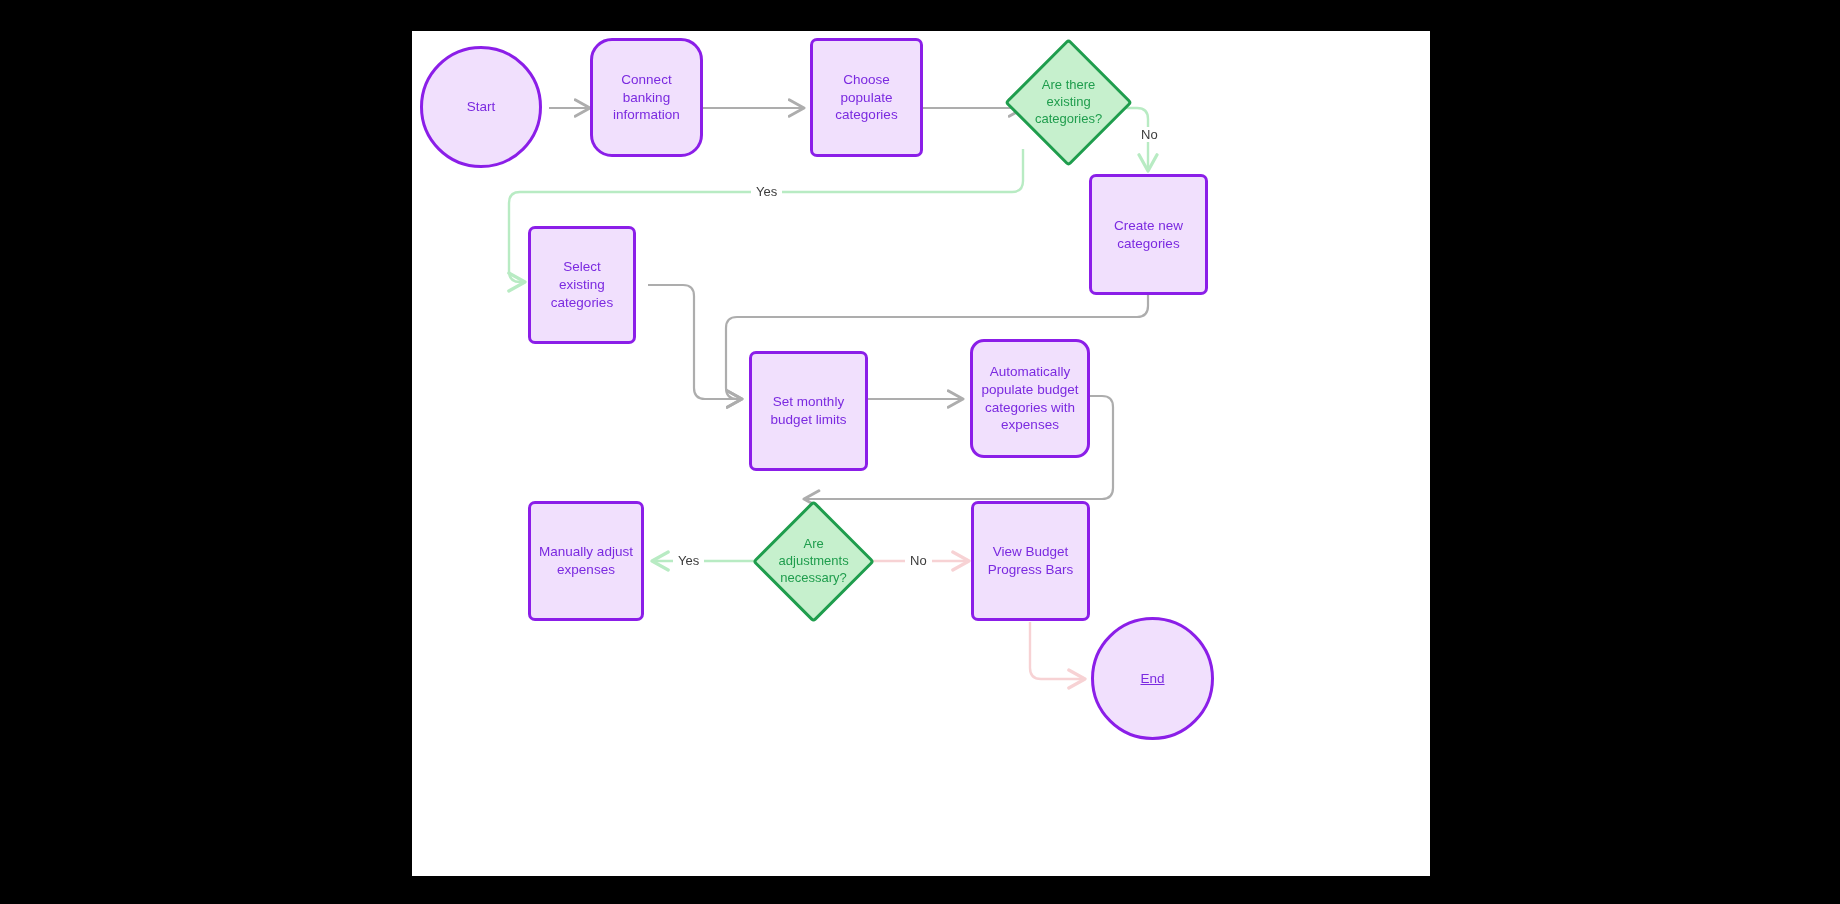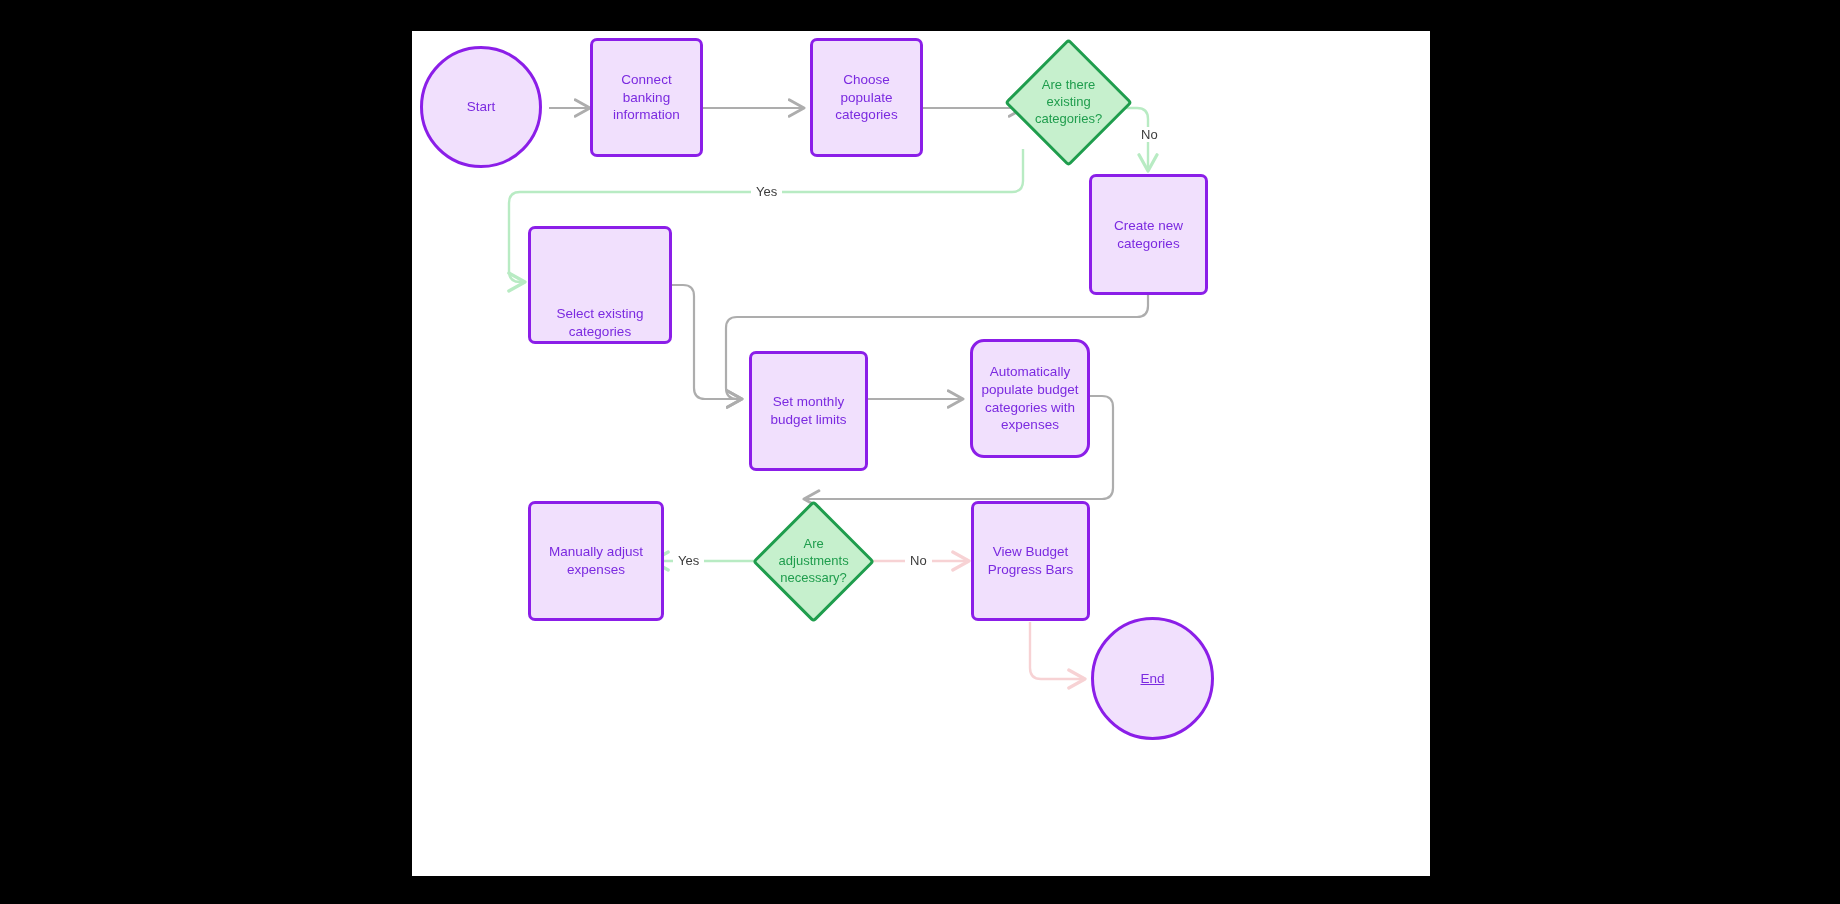--- a/index.html
+++ b/index.html
@@ -126,53 +126,53 @@
 
       <path d="M454,530 L557,530" fill="none" stroke="#f7d2d4" stroke-width="2.4" marker-end="url(#arrow-pink)"></path>
 
       <path d="M618,591 L618,637 Q618,648 629,648 L673,648" fill="none" stroke="#f7d2d4" stroke-width="2.4" marker-end="url(#arrow-pink)"></path>
     </svg>
 
     <div class="node node-terminal" style="left:8px; top:15px; width:122px; height:122px;">
       <span class="node-inner">Start</span>
     </div>
 
-    <div class="node node-process" style="left:178px; top:7px; width:113px; height:119px;">
+    <div class="node node-process" style="left:178px; top:7px; width:113px; height:119px;border-radius:22px;">
       <span class="node-inner">Connect banking information</span>
     </div>
 
     <div class="node node-process" style="left:398px; top:7px; width:113px; height:119px;">
       <span class="node-inner">Choose populate categories</span>
     </div>
 
     <div class="node node-decision" style="left:611px; top:26px; width:91px; height:91px;">
       <span>Are there existing categories?</span>
     </div>
 
     <div class="node node-process" style="left:677px; top:143px; width:119px; height:121px;">
       <span class="node-inner">Create new categories</span>
     </div>
 
-    <div class="node node-process" style="left:116px; top:195px; width:144px; height:118px;align-items:flex-end;">
+    <div class="node node-process" style="left:116px; top:195px; width:108px; height:118px;">
       <span class="node-inner">Select existing categories</span>
     </div>
 
     <div class="node node-process" style="left:337px; top:320px; width:119px; height:120px;">
       <span class="node-inner">Set monthly budget limits</span>
     </div>
 
     <div class="node node-process" style="left:558px; top:308px; width:120px; height:119px;border-radius:14px;">
       <span class="node-inner">Automatically populate budget categories with expenses</span>
     </div>
 
     <div class="node node-decision" style="left:358px; top:487px; width:87px; height:87px;">
       <span>Are adjustments necessary?</span>
     </div>
 
-    <div class="node node-process" style="left:116px; top:470px; width:136px; height:120px;">
+    <div class="node node-process" style="left:116px; top:470px; width:116px; height:120px;">
       <span class="node-inner">Manually adjust expenses</span>
     </div>
 
     <div class="node node-process" style="left:559px; top:470px; width:119px; height:120px;">
       <span class="node-inner">View Budget Progress Bars</span>
     </div>
 
     <div class="node node-terminal" style="left:679px; top:586px; width:123px; height:123px;text-decoration:underline;">
       <span class="node-inner">End</span>
     </div>

